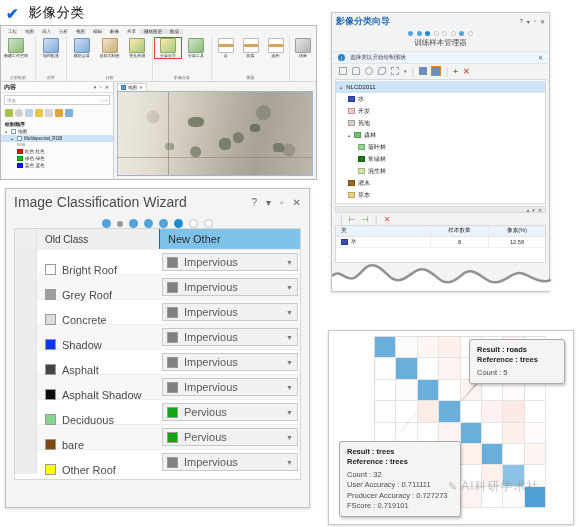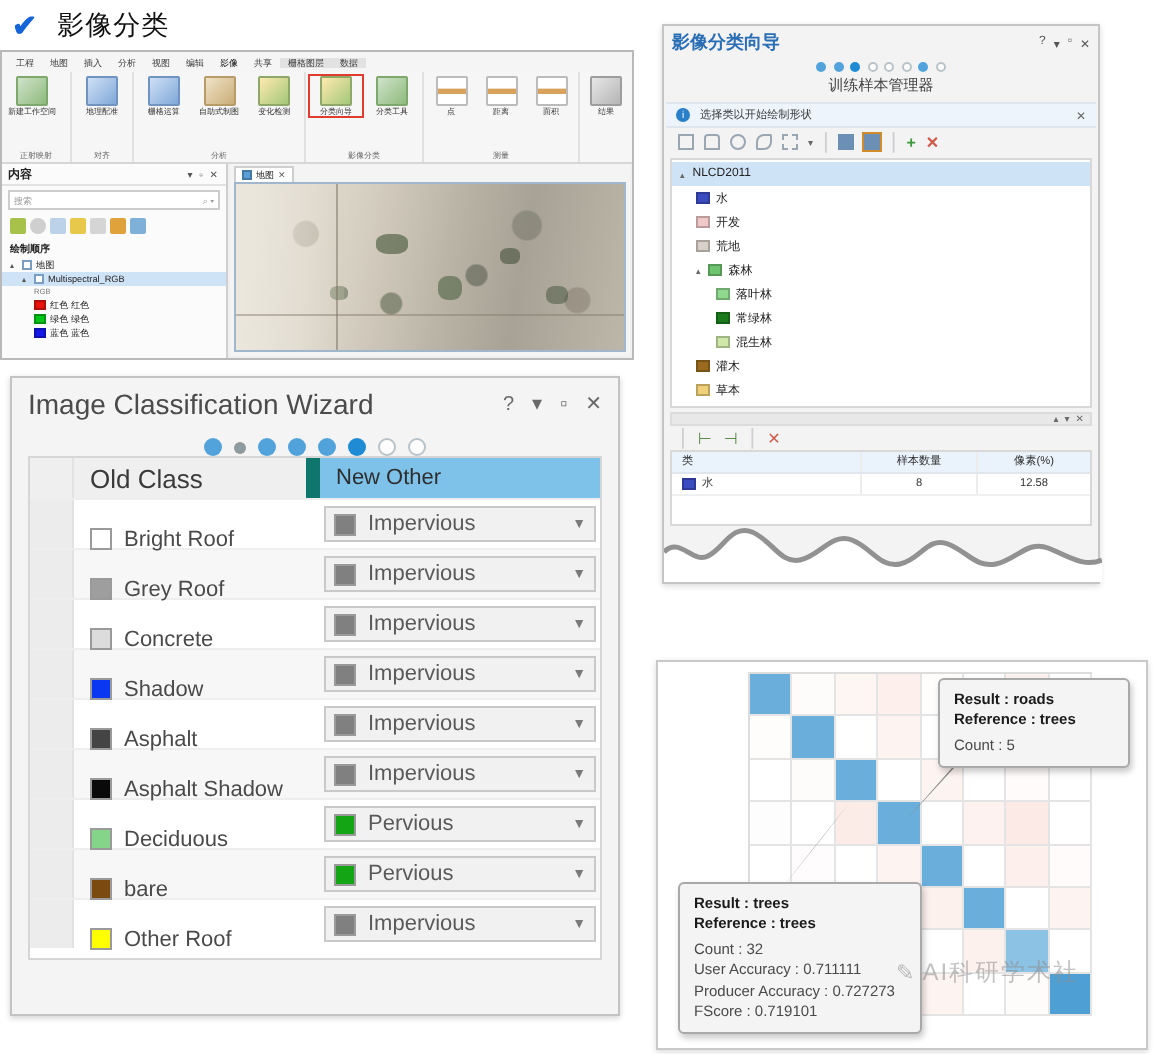--- a/index.html
+++ b/index.html
@@ -93,21 +93,21 @@
   .dot { width:8px; height:8px; border-radius:50%; }
   .dot.big { width:9px; height:9px; }
   .dot.on { background:#52a3dc; }
   .dot.cur { background:#1f8bd4; }
   .dot.small-on { width:6px; height:6px; background:#8f9aa0; align-self:center;}
   .dot.off { background:#fff; border:1px solid #b9c3c9; }
   #icw-step-name { text-align:center; font-size:14.5px; color:#4b4b4b; padding:4px 0 8px 0; }
   #icw-table-wrap { margin:0 8px; background:#fff; border:1px solid #d6d6d6; height:252px; overflow:hidden; }
   .mc-head { display:flex; height:20px; background:#efefef; }
   .mc-head .h-gutter { width:22px; border-right:1px solid #e2e2e2; }
-  .mc-head .h-old { flex:1; display:flex; align-items:center; padding-left:8px; font-size:13px; color:#3a3a3a; border-right:7px solid #0f766e;}
+  .mc-head .h-old { flex:1; display:flex; align-items:center; padding-left:8px; font-size:10px; color:#3a3a3a; border-right:1px solid #0f766e;}
   .mc-head .h-new { width:140px; display:flex; align-items:center; padding-left:8px; font-size:11px; color:#2d2d2d; background:#7ec2ea; }
   .mc-row { display:flex; height:25px; border-top:1px solid #eeeeee; }
   .mc-row.alt { background:#f7f7f7; }
   .mc-row .gutter { width:22px; background:#ececec; border-right:1px solid #e2e2e2;}
   .mc-row .old { flex:1; display:flex; align-items:center; gap:6px; padding-left:8px; font-size:11px; color:#4a4a4a;margin-top:15px;}
   .mc-row .newcell { width:140px; display:flex; align-items:center; padding:0 2px;}
   .combo { flex:1; height:18px; border:1px solid #c9c9c9; background:#f1f1f1; display:flex; align-items:center; gap:6px; padding:0 4px; }
   .combo .lbl { flex:1; font-size:11px; color:#5a5a5a; }
   .combo .arrow { font-size:7px; color:#7a7a7a; }
   .swatch { width:11px; height:11px; border:1px solid #9a9a9a; display:inline-block; flex:0 0 auto;}

